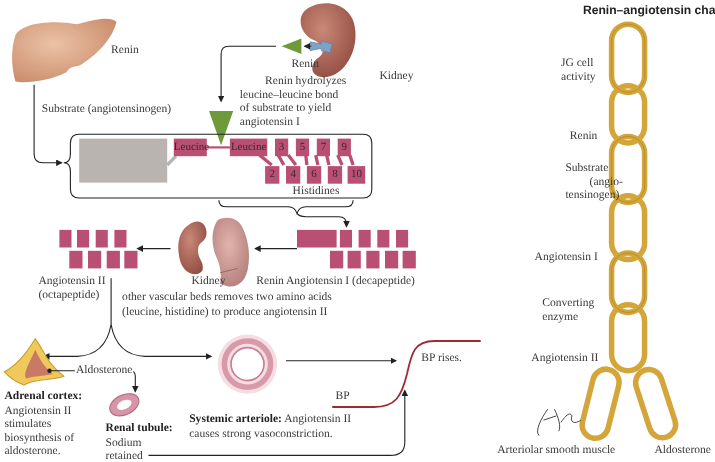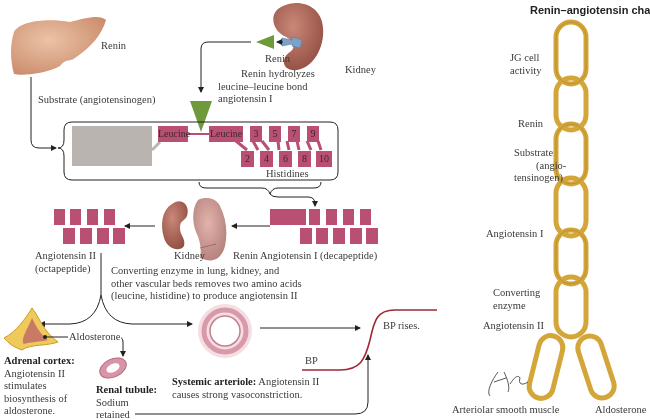--- a/index.html
+++ b/index.html
@@ -154,33 +154,33 @@
 <div class="res" style="left:298px;top:151px;width:13px;">8</div>
 <div class="res" style="left:316px;top:151px;width:16px;">10</div>
 
 <div class="t" style="left:101px;top:40px;">Renin</div>
 <div class="t" style="left:38px;top:94px;">Substrate (angiotensinogen)</div>
 <div class="t" style="left:345px;top:64px;">Kidney</div>
 <div class="t" style="left:265px;top:53px;">Renin</div>
 <div style="position:absolute;left:218px;top:68px;">
   <div class="t" style="position:static;margin-left:23px;">Renin hydrolyzes</div>
   <div class="t" style="position:static;">leucine–leucine bond</div>
+  <div class="t" style="position:static;">of substrate to yield</div>
   <div class="t" style="position:static;">angiotensin I</div>
 </div>
 <div class="t" style="left:266px;top:168px;">Histidines</div>
 
 <div class="t" style="left:260px;top:250px;">Angiotensin I (decapeptide)</div>
 <div class="t" style="left:174px;top:250px;">Kidney</div>
 <div class="t" style="left:233px;top:250px;">Renin</div>
 <div style="position:absolute;left:35px;top:250px;">
   <div class="t" style="position:static;">Angiotensin II</div>
   <div class="t" style="position:static;">(octapeptide)</div>
 </div>
 <div style="position:absolute;left:111px;top:265px;">
-  <div class="t" style="position:static;">Converting enzyme in lung, kidney, and</div>
   <div class="t" style="position:static;">other vascular beds removes two amino acids</div>
   <div class="t" style="position:static;">(leucine, histidine) to produce angiotensin II</div>
 </div>
 
 <div class="t" style="left:68px;top:331px;background:#fff;padding:0 1px;">Aldosterone</div>
 
 <div style="position:absolute;left:4px;top:355px;">
   <div class="t b" style="position:static;"><span>Adrenal cortex</span>:</div>
   <div class="t" style="position:static;">Angiotensin II</div>
   <div class="t" style="position:static;">stimulates</div>
@@ -208,19 +208,19 @@
   <div class="t" style="position:static;">JG cell</div>
   <div class="t" style="position:static;">activity</div>
 </div>
 <div class="t" style="left:518px;top:118px;">Renin</div>
 <div style="position:absolute;left:494px;top:147px;margin-left:20px;">
   <div class="t" style="position:static;">Substrate</div>
   <div class="t" style="position:static;padding-left:22px;">(angio-</div>
   <div class="t" style="position:static;">tensinogen)</div>
 </div>
 <div class="t" style="left:486px;top:228px;">Angiotensin I</div>
-<div style="position:absolute;left:493px;top:287px;">
+<div style="position:absolute;left:493px;top:270px;">
   <div class="t" style="position:static;">Converting</div>
   <div class="t" style="position:static;">enzyme</div>
 </div>
 <div class="t" style="left:483px;top:320px;">Angiotensin II</div>
 <div class="t" style="left:452px;top:404px;">Arteriolar smooth muscle</div>
 <div class="t" style="left:595px;top:404px;">Aldosterone</div>
 
 </body></html>

